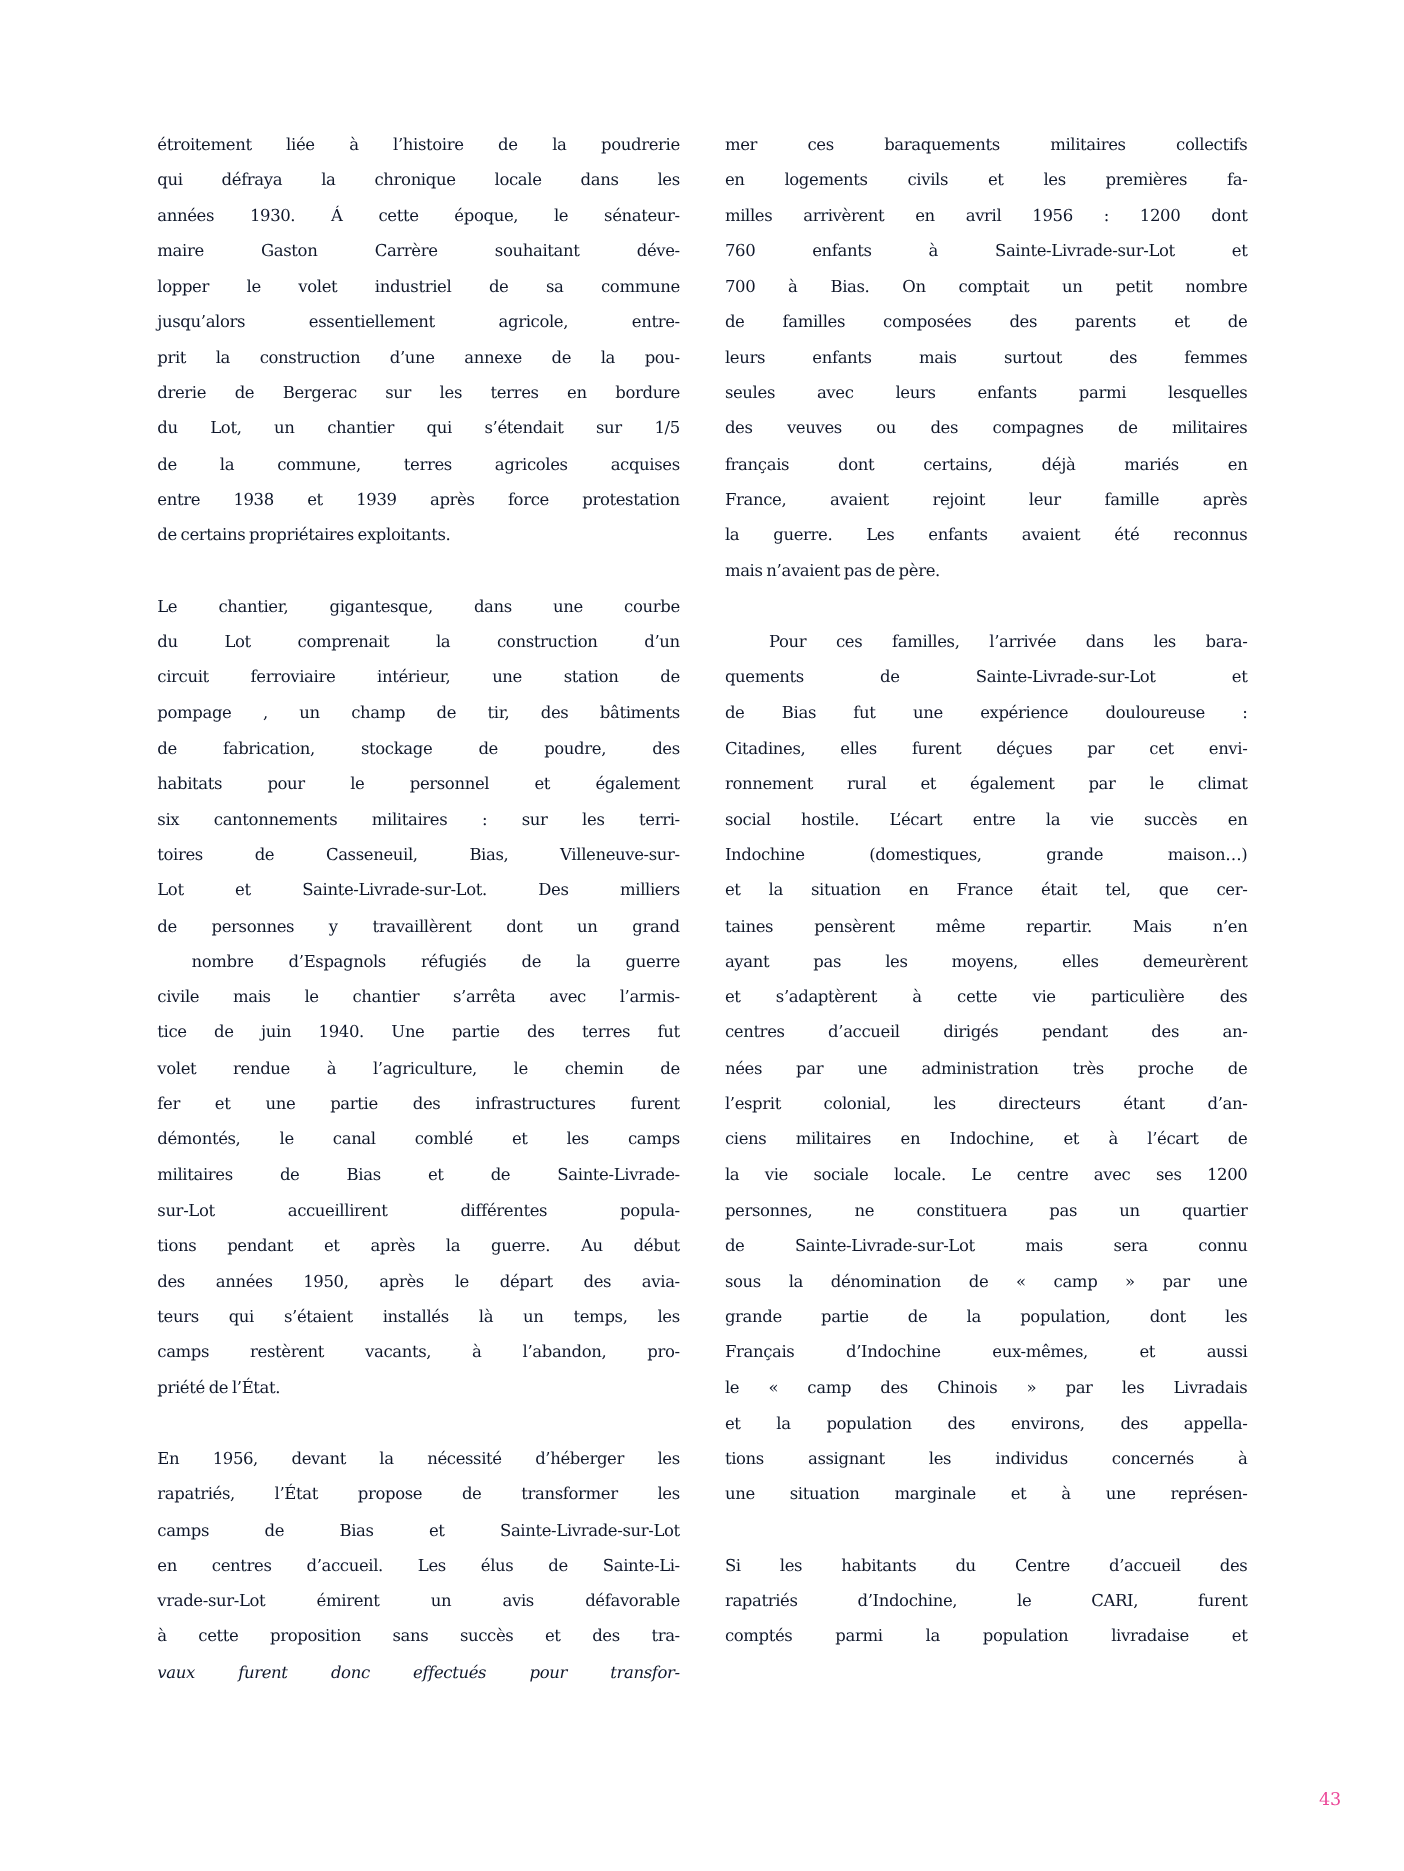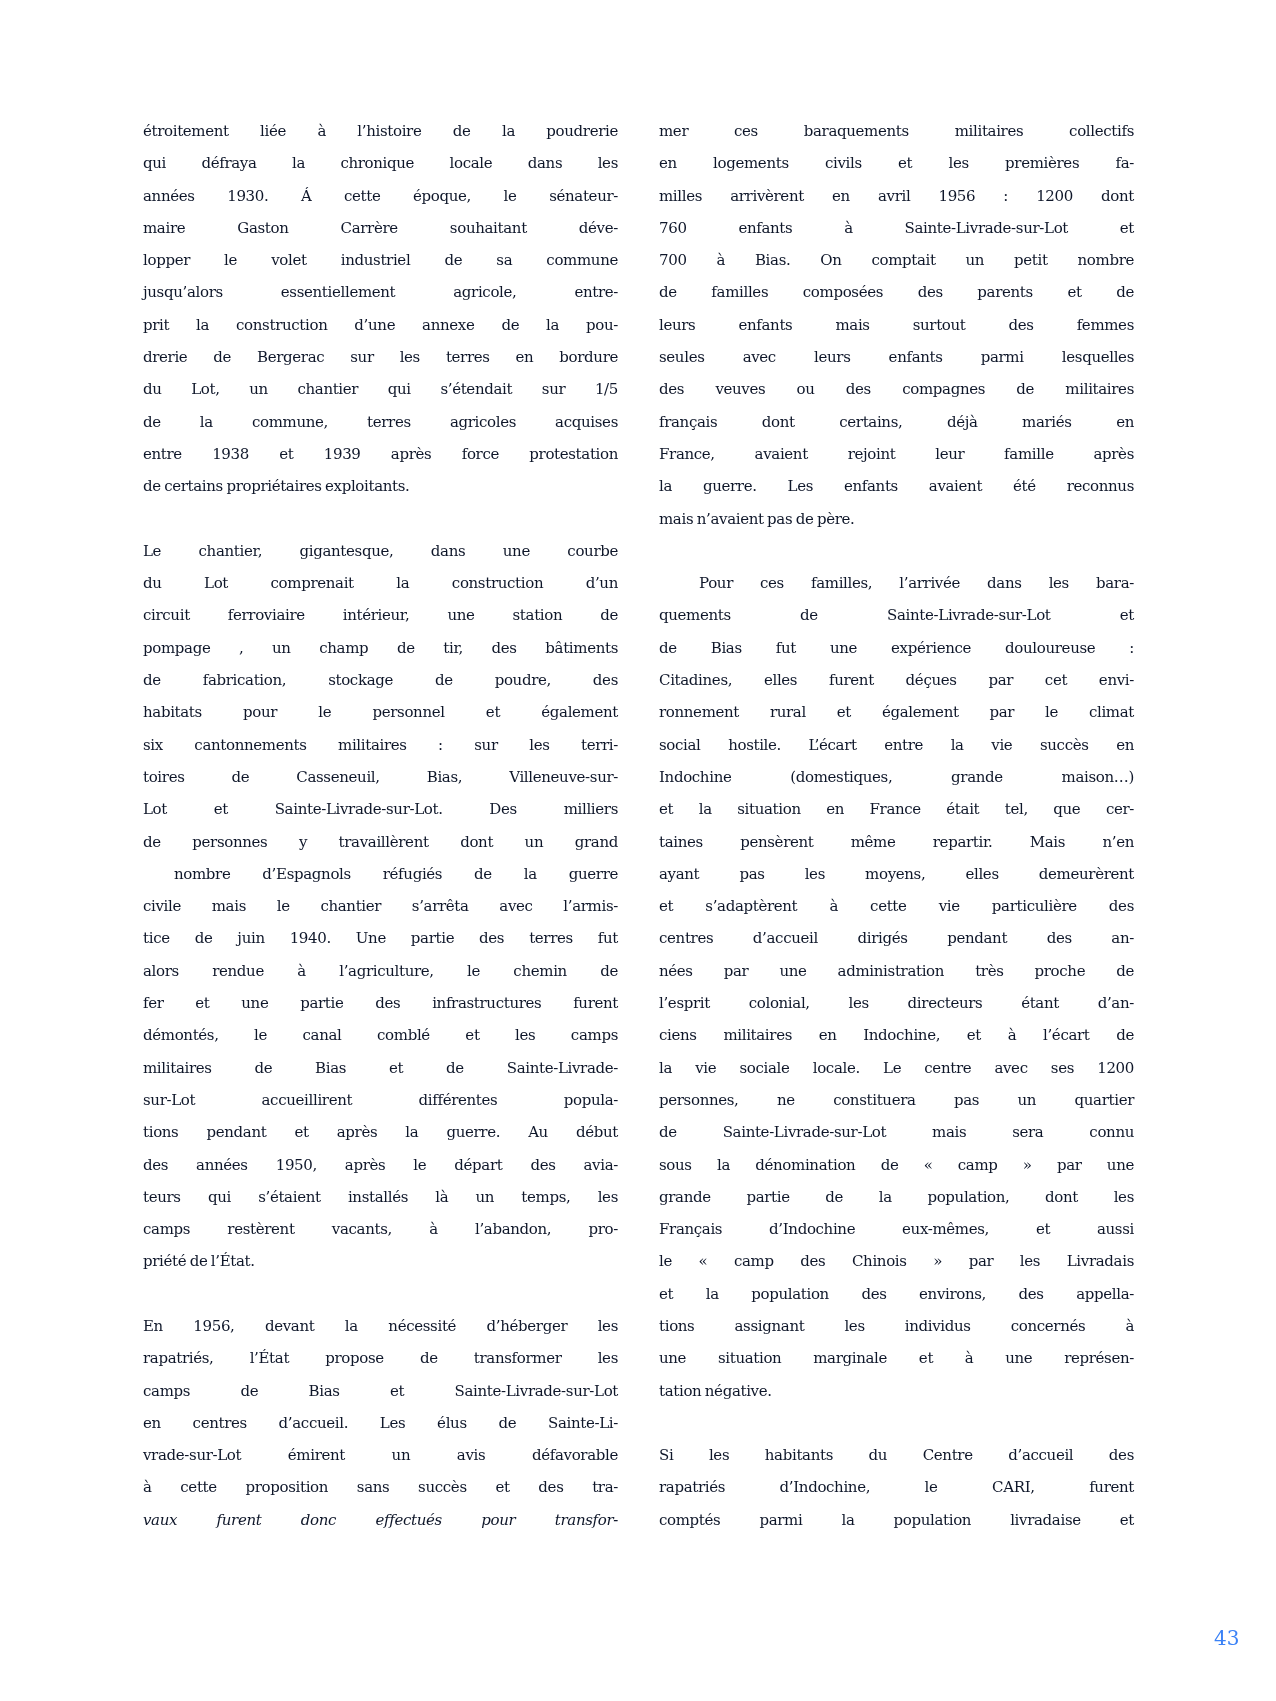--- a/index.html
+++ b/index.html
@@ -5,21 +5,21 @@
   html, body { margin: 0; padding: 0; background: #ffffff; }
   body { width: 1276px; height: 1701px; position: relative; overflow: hidden; }
   .page { position: absolute; left: 0; top: 0; width: 1276px; height: 1701px; background: #fff; }
   .column { position: absolute; top: 115px; width: 475px; color: #0f172a;
     font-family: "DejaVu Serif", "Liberation Serif", serif; font-size: 15px; line-height: 32.3px; }
   .col-left { left: 143px; }
   .col-right { left: 659px; }
   .para { margin: 0 0 32.3px 0; }
   .line { display: block; height: 32.3px; white-space: nowrap; text-align: justify; text-align-last: justify; overflow: visible; letter-spacing: -0.35px; word-spacing: -1px; }
   .line.last { text-align-last: left; }
-  .page-number { position: absolute; left: 1199px; top: 1626px; font-family: "DejaVu Serif", "Liberation Serif", serif; font-size: 20px; color: #3b82f6; margin-left: 15px; }
+  .page-number { position: absolute; left: 1199px; top: 1626px; font-family: "DejaVu Serif", "Liberation Serif", serif; font-size: 16px; color: #ec4899; }
 </style>
 </head>
 <body>
 
 <div class="page">
   <div class="column col-left">
       <p class="para">
         <span class="line" style="display: block;">étroitement liée à l’histoire de la poudrerie</span>
         <span class="line" style="display: block;">qui défraya la chronique locale dans les</span>
         <span class="line" style="display: block;">années 1930. Á cette époque, le sénateur-</span>
@@ -40,21 +40,21 @@
         <span class="line" style="display: block;">pompage , un champ de tir, des bâtiments</span>
         <span class="line" style="display: block;">de fabrication, stockage de poudre, des</span>
         <span class="line" style="display: block;">habitats pour le personnel et également</span>
         <span class="line" style="display: block;">six cantonnements militaires : sur les terri-</span>
         <span class="line" style="display: block;">toires de Casseneuil, Bias, Villeneuve-sur-</span>
         <span class="line" style="display: block;">Lot et Sainte-Livrade-sur-Lot. Des milliers</span>
         <span class="line" style="display: block;">de personnes y travaillèrent dont un grand</span>
         <span class="line" style="display: block; margin-left: 31px;">nombre d’Espagnols réfugiés de la guerre</span>
         <span class="line" style="display: block;">civile mais le chantier s’arrêta avec l’armis-</span>
         <span class="line" style="display: block;">tice de juin 1940. Une partie des terres fut</span>
-        <span class="line" style="display: block;">alors rendue à l’agriculture, le chemin de</span>
+        <span class="line" style="display: block;">volet rendue à l’agriculture, le chemin de</span>
         <span class="line" style="display: block;">fer et une partie des infrastructures furent</span>
         <span class="line" style="display: block;">démontés, le canal comblé et les camps</span>
         <span class="line" style="display: block;">militaires de Bias et de Sainte-Livrade-</span>
         <span class="line" style="display: block;">sur-Lot accueillirent différentes popula-</span>
         <span class="line" style="display: block;">tions pendant et après la guerre. Au début</span>
         <span class="line" style="display: block;">des années 1950, après le départ des avia-</span>
         <span class="line" style="display: block;">teurs qui s’étaient installés là un temps, les</span>
         <span class="line" style="display: block;">camps restèrent vacants, à l’abandon, pro-</span>
         <span class="line last" style="display: block;">priété de l’État.</span>
       </p>
@@ -103,21 +103,20 @@
         <span class="line" style="display: block;">la vie sociale locale. Le centre avec ses 1200</span>
         <span class="line" style="display: block;">personnes, ne constituera pas un quartier</span>
         <span class="line" style="display: block;">de Sainte-Livrade-sur-Lot mais sera connu</span>
         <span class="line" style="display: block;">sous la dénomination de « camp » par une</span>
         <span class="line" style="display: block;">grande partie de la population, dont les</span>
         <span class="line" style="display: block;">Français d’Indochine eux-mêmes, et aussi</span>
         <span class="line" style="display: block;">le «  camp des Chinois » par les Livradais</span>
         <span class="line" style="display: block;">et la population des environs, des appella-</span>
         <span class="line" style="display: block;">tions assignant les individus concernés à</span>
         <span class="line" style="display: block;">une situation marginale et à une représen-</span>
-        <span class="line last" style="display: block;">tation négative.</span>
       </p>
       <p class="para">
         <span class="line" style="display: block; margin-top: 24px;">Si les habitants du Centre d’accueil des</span>
         <span class="line" style="display: block;">rapatriés d’Indochine, le CARI, furent</span>
         <span class="line" style="display: block;">comptés parmi la population livradaise et</span>
       </p>
     </div>
   <div class="page-number">43</div>
 </div>
 

